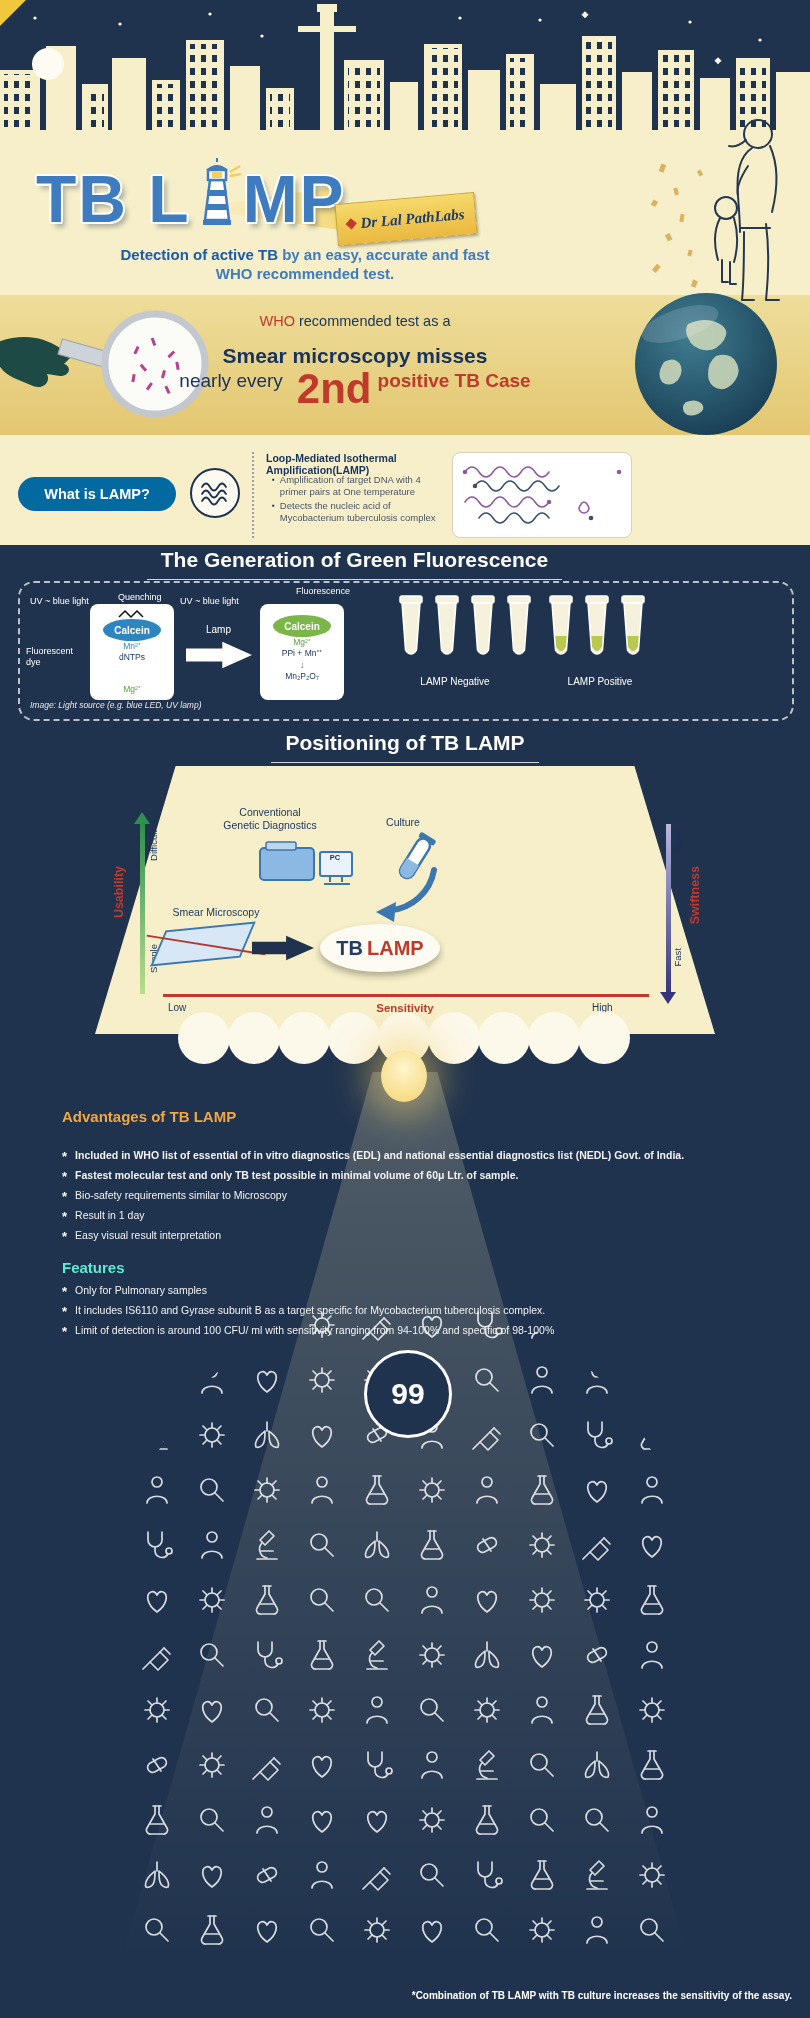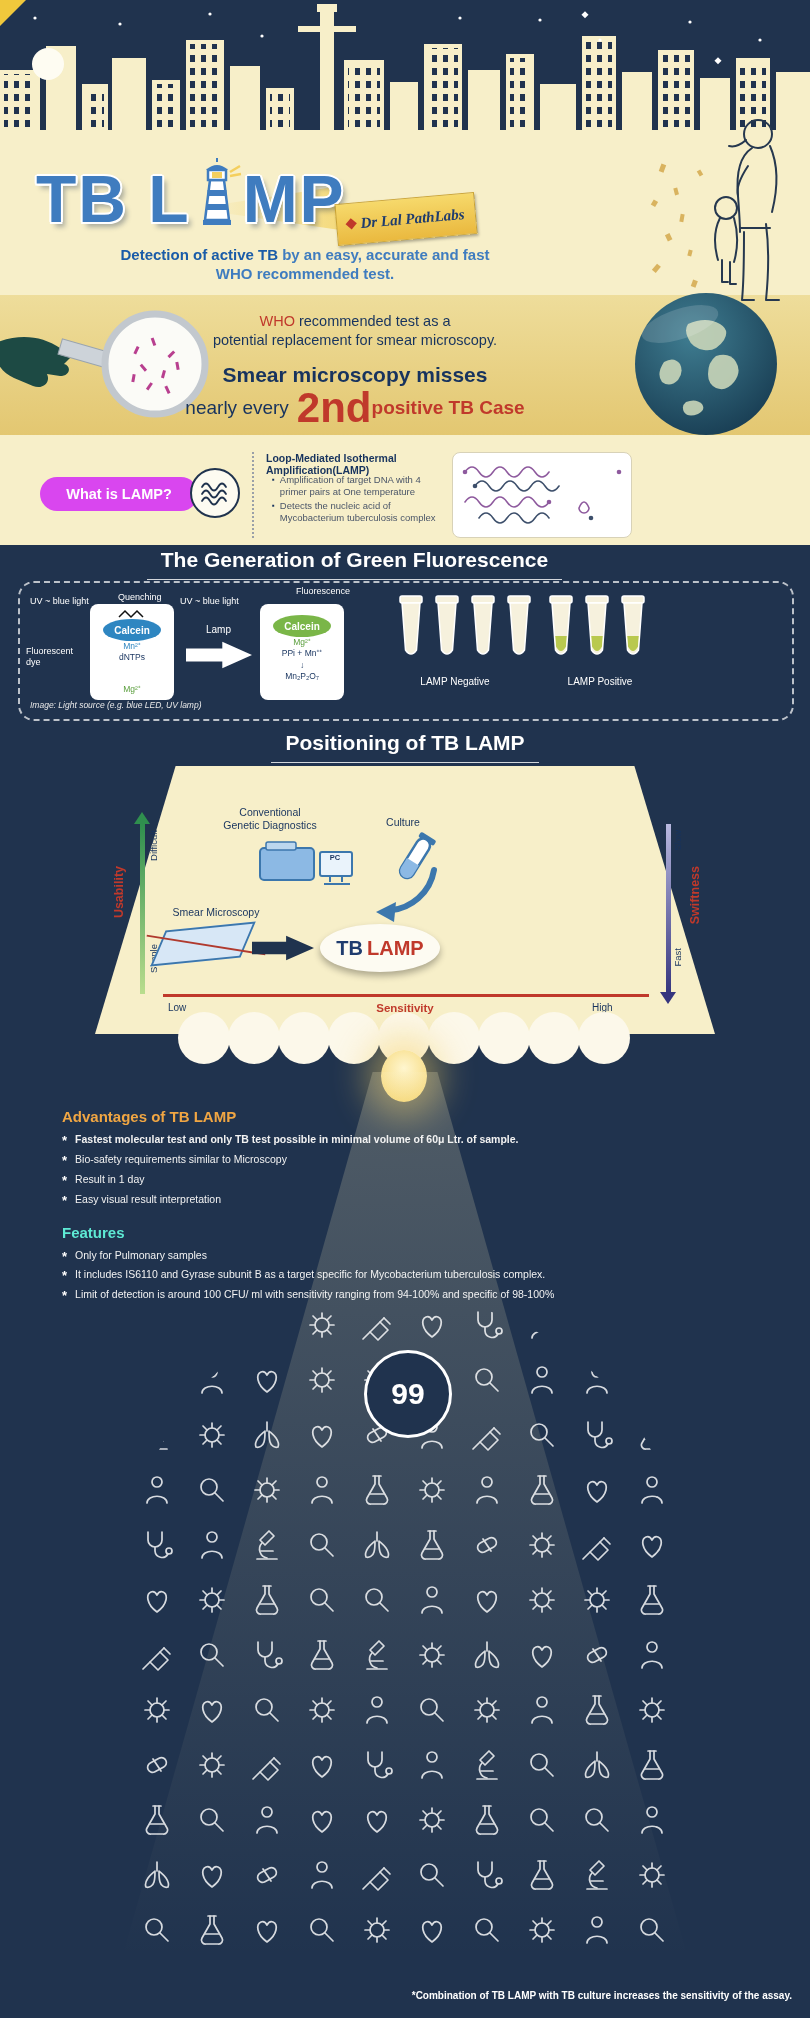--- a/index.html
+++ b/index.html
@@ -31,27 +31,27 @@
   .red-diamond{width:8px;height:8px;background:#c0392b;transform:rotate(45deg);}
   .tagline1{top:246px;left:55px;width:500px;text-align:center;font-size:15px;font-weight:bold;color:#3f7cbf;}
   .tagline1 .strong{color:#1a5ca8;}
   .tagline2{top:265px;left:55px;width:500px;text-align:center;font-size:15px;font-weight:bold;color:#3f7cbf;}
 
   
   .who-block{top:312px;left:150px;width:410px;text-align:center;color:#17335e;}
   .who-line1,.who-line2{font-size:14.5px;font-weight:normal;line-height:1.3;}
   .who-red{color:#c0392b;}
   .who-line3{margin-top:13px;font-size:21px;font-weight:bold;}
-  .who-line4{margin-top:2px;display:flex;align-items:center;justify-content:center;}
+  .who-line4{margin-top:2px;display:flex;align-items:flex-start;justify-content:center;gap:6px;}
   .who-line4 .pre{font-size:19px;color:#17335e;}
   .who-line4 .big{font-size:42px;font-weight:bold;color:#c0392b;line-height:.9;margin-left:8px;}
   .who-line4 .post{font-size:19px;font-weight:bold;color:#c0392b;}
 
   
-  .wil-badge{top:477px;left:40px;width:158px;height:34px;background:#d946ef;border-radius:17px;
+  .wil-badge{top:477px;left:18px;width:158px;height:34px;background:#0369a1;border-radius:17px;
     color:#fff;font-weight:bold;font-size:14.5px;display:flex;align-items:center;justify-content:center;}
   .wil-circle{top:468px;left:190px;width:46px;height:46px;border-radius:50%;background:#fdfbf1;
     border:2.5px solid #20334e;display:flex;align-items:center;justify-content:center;}
   .wil-divider{top:452px;left:252px;height:86px;border-left:2px dotted #9aa0a8;}
   .wil-heading{top:452px;left:266px;width:230px;font-size:10.5px;font-weight:bold;color:#17335e;}
   .wil-bullet{left:272px;width:176px;display:flex;gap:5px;font-size:9.5px;color:#4a5568;line-height:1.25;}
   .wil-bullet .mark{color:#17335e;font-size:8px;line-height:1.5;}
   .dna-box{top:452px;left:452px;width:178px;height:84px;background:#fff;border:1px solid #d8d2b8;border-radius:8px;
     display:flex;align-items:center;justify-content:center;}
 
@@ -103,21 +103,21 @@
   .scallop{position:absolute;top:1012px;width:52px;height:52px;border-radius:50%;background:#fcf8ea;}
   .bulb{top:1050px;left:381px;width:46px;height:52px;border-radius:50%;
     background:radial-gradient(circle at 50% 35%,#fff6cf,#f3cf5f);
     box-shadow:0 0 34px 16px rgba(243,207,95,.45);}
 
   
   .beam{top:1072px;left:0;width:810px;height:888px;
     clip-path:polygon(46% 0,54% 0,85% 100%,15% 100%);
     background:linear-gradient(rgba(250,238,190,.22),rgba(250,238,190,0));}
   .adv-block{top:1108px;left:62px;width:696px;z-index:3;}
-  .adv-heading{color:#f0a643;font-size:15px;font-weight:bold;margin-bottom:8px;}
+  .adv-heading{color:#f0a643;font-size:15px;font-weight:bold;margin-bottom:24px;}
   .adv-item{display:flex;gap:8px;color:#f2f2f2;font-size:10.5px;line-height:1.3;margin-bottom:3px;}
   .adv-item .mark{font-weight:bold;color:#fff;}
   .adv-item .mark::before{content:"*";font-size:13px;}
   .adv-bold{font-weight:bold;}
   .feat-heading{color:#5eead4;font-size:15px;font-weight:bold;margin:14px 0 8px;}
 
   
   .dome-svg{top:1298px;left:130px;z-index:1;}
   #dome-grid{stroke:#fff;fill:none;stroke-width:1.7;stroke-linecap:round;stroke-linejoin:round;opacity:.82;}
   .badge99{top:1350px;left:364px;width:82px;height:82px;border:3px solid #fff;border-radius:50%;
@@ -265,21 +265,20 @@
       <rect x="176" y="64" width="3" height="8" transform="rotate(-10 177 68)"></rect>
       <rect x="148" y="84" width="3" height="8" transform="rotate(35 149 88)"></rect>
       <rect x="166" y="88" width="3" height="8" transform="rotate(-25 167 92)"></rect>
       <rect x="132" y="76" width="3" height="8" transform="rotate(10 133 80)"></rect>
     </g>
   </svg>
   <div class="abs who-block">
     <div class="who-line1">
       <span class="who-red">WHO </span><span>recommended test as a</span>
     </div>
-    <div class="who-line2">potential replacement for smear microscopy.</div>
     <div class="who-line3">Smear microscopy misses</div>
     <div class="who-line4">
       <span class="pre">nearly every</span>
       <span class="big">2nd</span>
       <span class="post">positive TB Case</span>
     </div>
   </div>
   <svg class="abs" style="top:290px;left:628px" width="160" height="150">
     <defs>
       <radialGradient id="gOcean" cx="40%" cy="30%" r="80%">
@@ -448,20 +447,24 @@
   <div class="scallop" style="left:428px"></div>
   <div class="scallop" style="left:478px"></div>
   <div class="scallop" style="left:528px"></div>
   <div class="scallop" style="left:578px"></div>
   <div class="abs bulb"></div>
 
   <div class="abs beam"></div>
 
   <div class="abs adv-block">
     <div class="adv-heading">Advantages of TB LAMP</div>
+    <div class="adv-item adv-bold">
+      <span class="mark"></span>
+      <span>Included in WHO list of essential of in vitro diagnostics (EDL) and national essential diagnostics list (NEDL) Govt. of India.</span>
+    </div>
     <div class="adv-item adv-bold">
       <span class="mark"></span>
       <span>Fastest molecular test and only TB test possible in minimal volume of 60μ Ltr. of sample.</span>
     </div>
     <div class="adv-item">
       <span class="mark"></span>
       <span>Bio-safety requirements similar to Microscopy</span>
     </div>
     <div class="adv-item">
       <span class="mark"></span>

